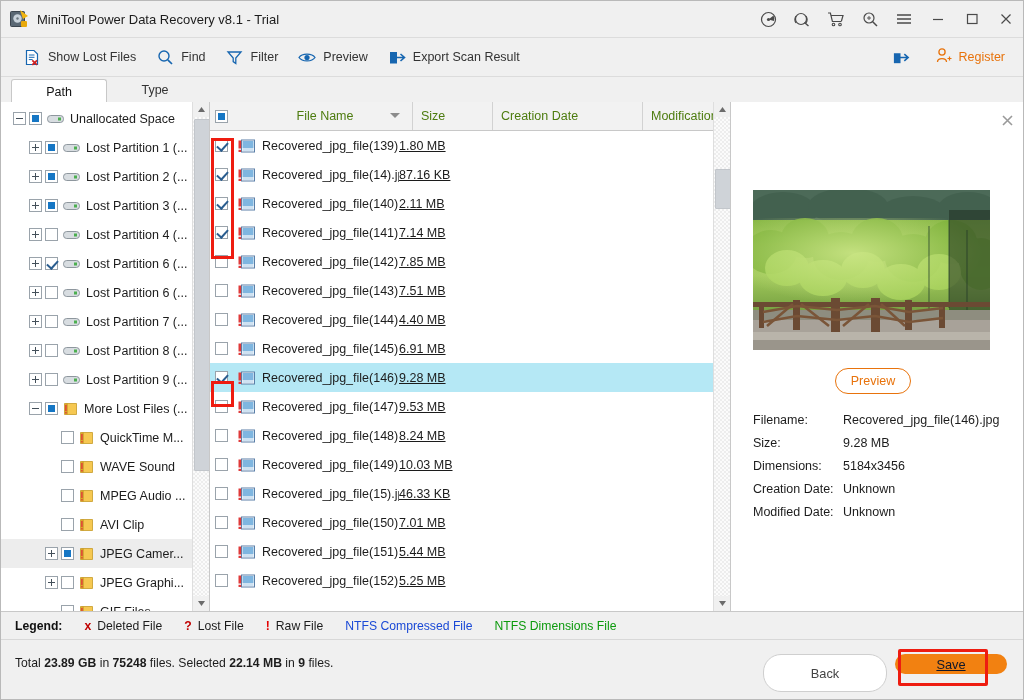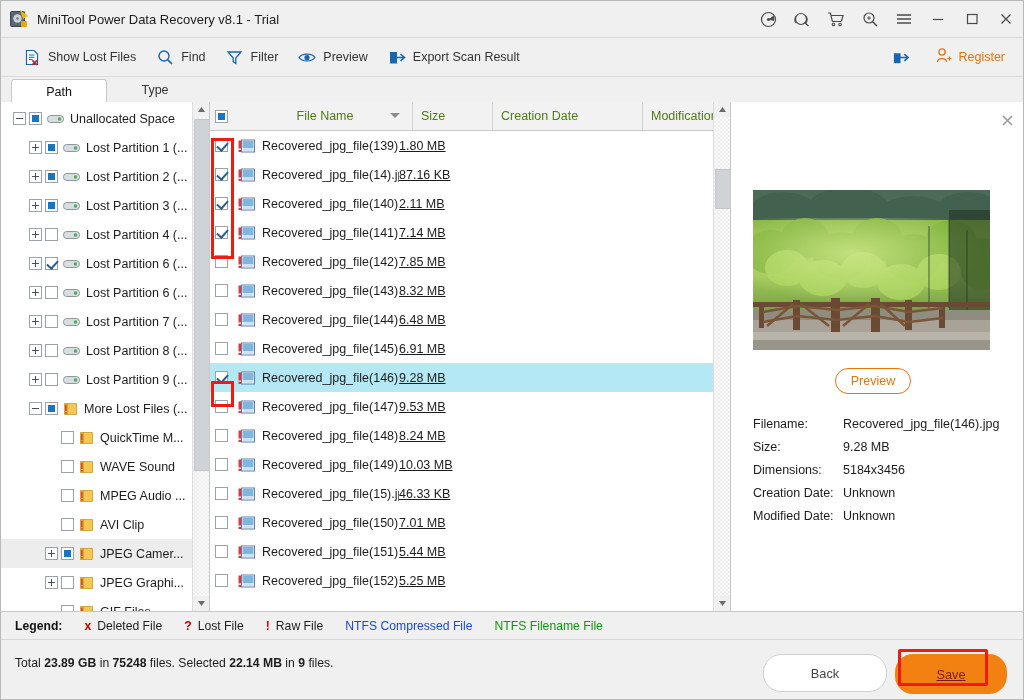--- a/index.html
+++ b/index.html
@@ -87,21 +87,21 @@
   .row .rmd{flex:1;}
 
   
   .prev-pane{width:292px;flex:none;background:#fff;position:relative;}
   .prev-close{position:absolute;right:8px;top:10px;width:16px;height:16px;display:flex;align-items:center;justify-content:center;color:#8d8d8d;font-size:14px;cursor:default;}
   .thumb-wrap{position:absolute;left:22px;top:88px;width:237px;height:160px;}
   .thumb{width:237px;height:160px;display:block;}
   .prevbtn{position:absolute;left:104px;top:266px;width:74px;height:24px;border:1px solid #e8730c;border-radius:13px;
            color:#e8730c;font-size:12.5px;display:flex;align-items:center;justify-content:center;background:#fff;cursor:default;}
   .meta{position:absolute;left:22px;top:306px;font-size:12.5px;color:#1c1c1c;}
-  .mrow{display:flex;height:23px;align-items:flex-end;}
+  .mrow{display:flex;height:23px;align-items:center;}
   .mk{width:90px;flex:none;}
   .mv{flex:1;}
 
   
   .legend{position:absolute;left:0;top:610px;width:1022px;height:28px;background:#f0f0f0;border-top:1px solid #c8c8c8;
           display:flex;align-items:center;padding-left:14px;font-size:12.2px;box-sizing:border-box;}
   .legend b{font-weight:bold;color:#111;margin-right:22px;}
   .lg{display:flex;align-items:center;margin-right:22px;color:#1c1c1c;}
   .lg .sym{font-weight:bold;margin-right:6px;}
   .sym.x{color:#c00000;}
@@ -109,22 +109,22 @@
   .sym.e{color:#e30000;}
   .lg.blue{color:#1a49d6;}
   .lg.green{color:#0d9a0d;}
 
   
   .status{position:absolute;left:0;top:638px;width:1022px;height:60px;background:#f0f0f0;border-top:1px solid #d8d8d8;box-sizing:border-box;}
   .stat-text{position:absolute;left:14px;top:16px;font-size:12.2px;color:#1c1c1c;}
   .stat-text b{font-weight:bold;}
   .backbtn{position:absolute;left:762px;top:14px;width:122px;height:36px;border:1px solid #cfcfcf;border-radius:18px;
            background:#fff;color:#444;font-size:12.8px;display:flex;align-items:center;justify-content:center;cursor:default;}
-  .savebtn{position:absolute;left:894px;top:14px;width:112px;height:40px;border-radius:18px;background:#f28111;
-           color:#7f1d1d;font-size:12.8px;display:flex;align-items:center;justify-content:center;cursor:default;border:none;text-decoration:underline;}
+  .savebtn{position:absolute;left:894px;top:14px;width:112px;height:20px;border-radius:18px;background:#f28111;
+           color:#0f172a;font-size:12.8px;display:flex;align-items:center;justify-content:center;cursor:default;border:none;text-decoration:underline;}
 
   
   .redbox{position:absolute;border:3px solid #ee1c10;box-sizing:border-box;pointer-events:none;}
 </style>
 </head>
 <body>
 
 <div class="app">
 
   <div class="titlebar">
@@ -583,37 +583,37 @@
               <span class="cbx "></span>
             </span>
             <span class="ricon"><svg width="17" height="14" viewBox="0 0 17 14">
                 <rect x="3.5" y="1" width="13" height="12" fill="#ffffff" stroke="#5a7fa8" stroke-width="1"></rect>
                 <rect x="4.5" y="2" width="11" height="7" fill="#7fb6e0"></rect>
                 <rect x="4.5" y="9" width="11" height="3" fill="#cfe2f2"></rect>
                 <rect x="0.5" y="1.5" width="2.6" height="8" fill="#e03a3a"></rect>
                 <rect x="0.5" y="10.8" width="2.6" height="2.2" fill="#e03a3a"></rect>
               </svg></span>
             <span class="rname">Recovered_jpg_file(143)....</span>
-            <span class="rsize">8.32 MB</span>
+            <span class="rsize">7.51 MB</span>
             <span class="rcd"></span>
             <span class="rmd"></span>
           </div>
           <div class="row">
             <span class="rcb">
               <span class="cbx "></span>
             </span>
             <span class="ricon"><svg width="17" height="14" viewBox="0 0 17 14">
                 <rect x="3.5" y="1" width="13" height="12" fill="#ffffff" stroke="#5a7fa8" stroke-width="1"></rect>
                 <rect x="4.5" y="2" width="11" height="7" fill="#7fb6e0"></rect>
                 <rect x="4.5" y="9" width="11" height="3" fill="#cfe2f2"></rect>
                 <rect x="0.5" y="1.5" width="2.6" height="8" fill="#e03a3a"></rect>
                 <rect x="0.5" y="10.8" width="2.6" height="2.2" fill="#e03a3a"></rect>
               </svg></span>
             <span class="rname">Recovered_jpg_file(144)....</span>
-            <span class="rsize">6.48 MB</span>
+            <span class="rsize">4.40 MB</span>
             <span class="rcd"></span>
             <span class="rmd"></span>
           </div>
           <div class="row">
             <span class="rcb">
               <span class="cbx "></span>
             </span>
             <span class="ricon"><svg width="17" height="14" viewBox="0 0 17 14">
                 <rect x="3.5" y="1" width="13" height="12" fill="#ffffff" stroke="#5a7fa8" stroke-width="1"></rect>
                 <rect x="4.5" y="2" width="11" height="7" fill="#7fb6e0"></rect>
@@ -881,21 +881,21 @@
     </div>
     <div class="lg">
       <span class="sym q">?</span>
       <span>Lost File</span>
     </div>
     <div class="lg">
       <span class="sym e">!</span>
       <span>Raw File</span>
     </div>
     <div class="lg blue">NTFS Compressed File</div>
-    <div class="lg green">NTFS Filename File</div>
+    <div class="lg green">NTFS Dimensions File</div>
   </div>
 
   <div class="status">
     <div class="stat-text">
       <span>Total </span><b>23.89 GB</b><span> in </span><b>75248</b><span> files.</span><span>  Selected </span><b>22.14 MB</b><span> in </span><b>9</b><span> files.</span>
     </div>
     <div class="backbtn">Back</div>
     <div class="savebtn">Save</div>
   </div>
 

